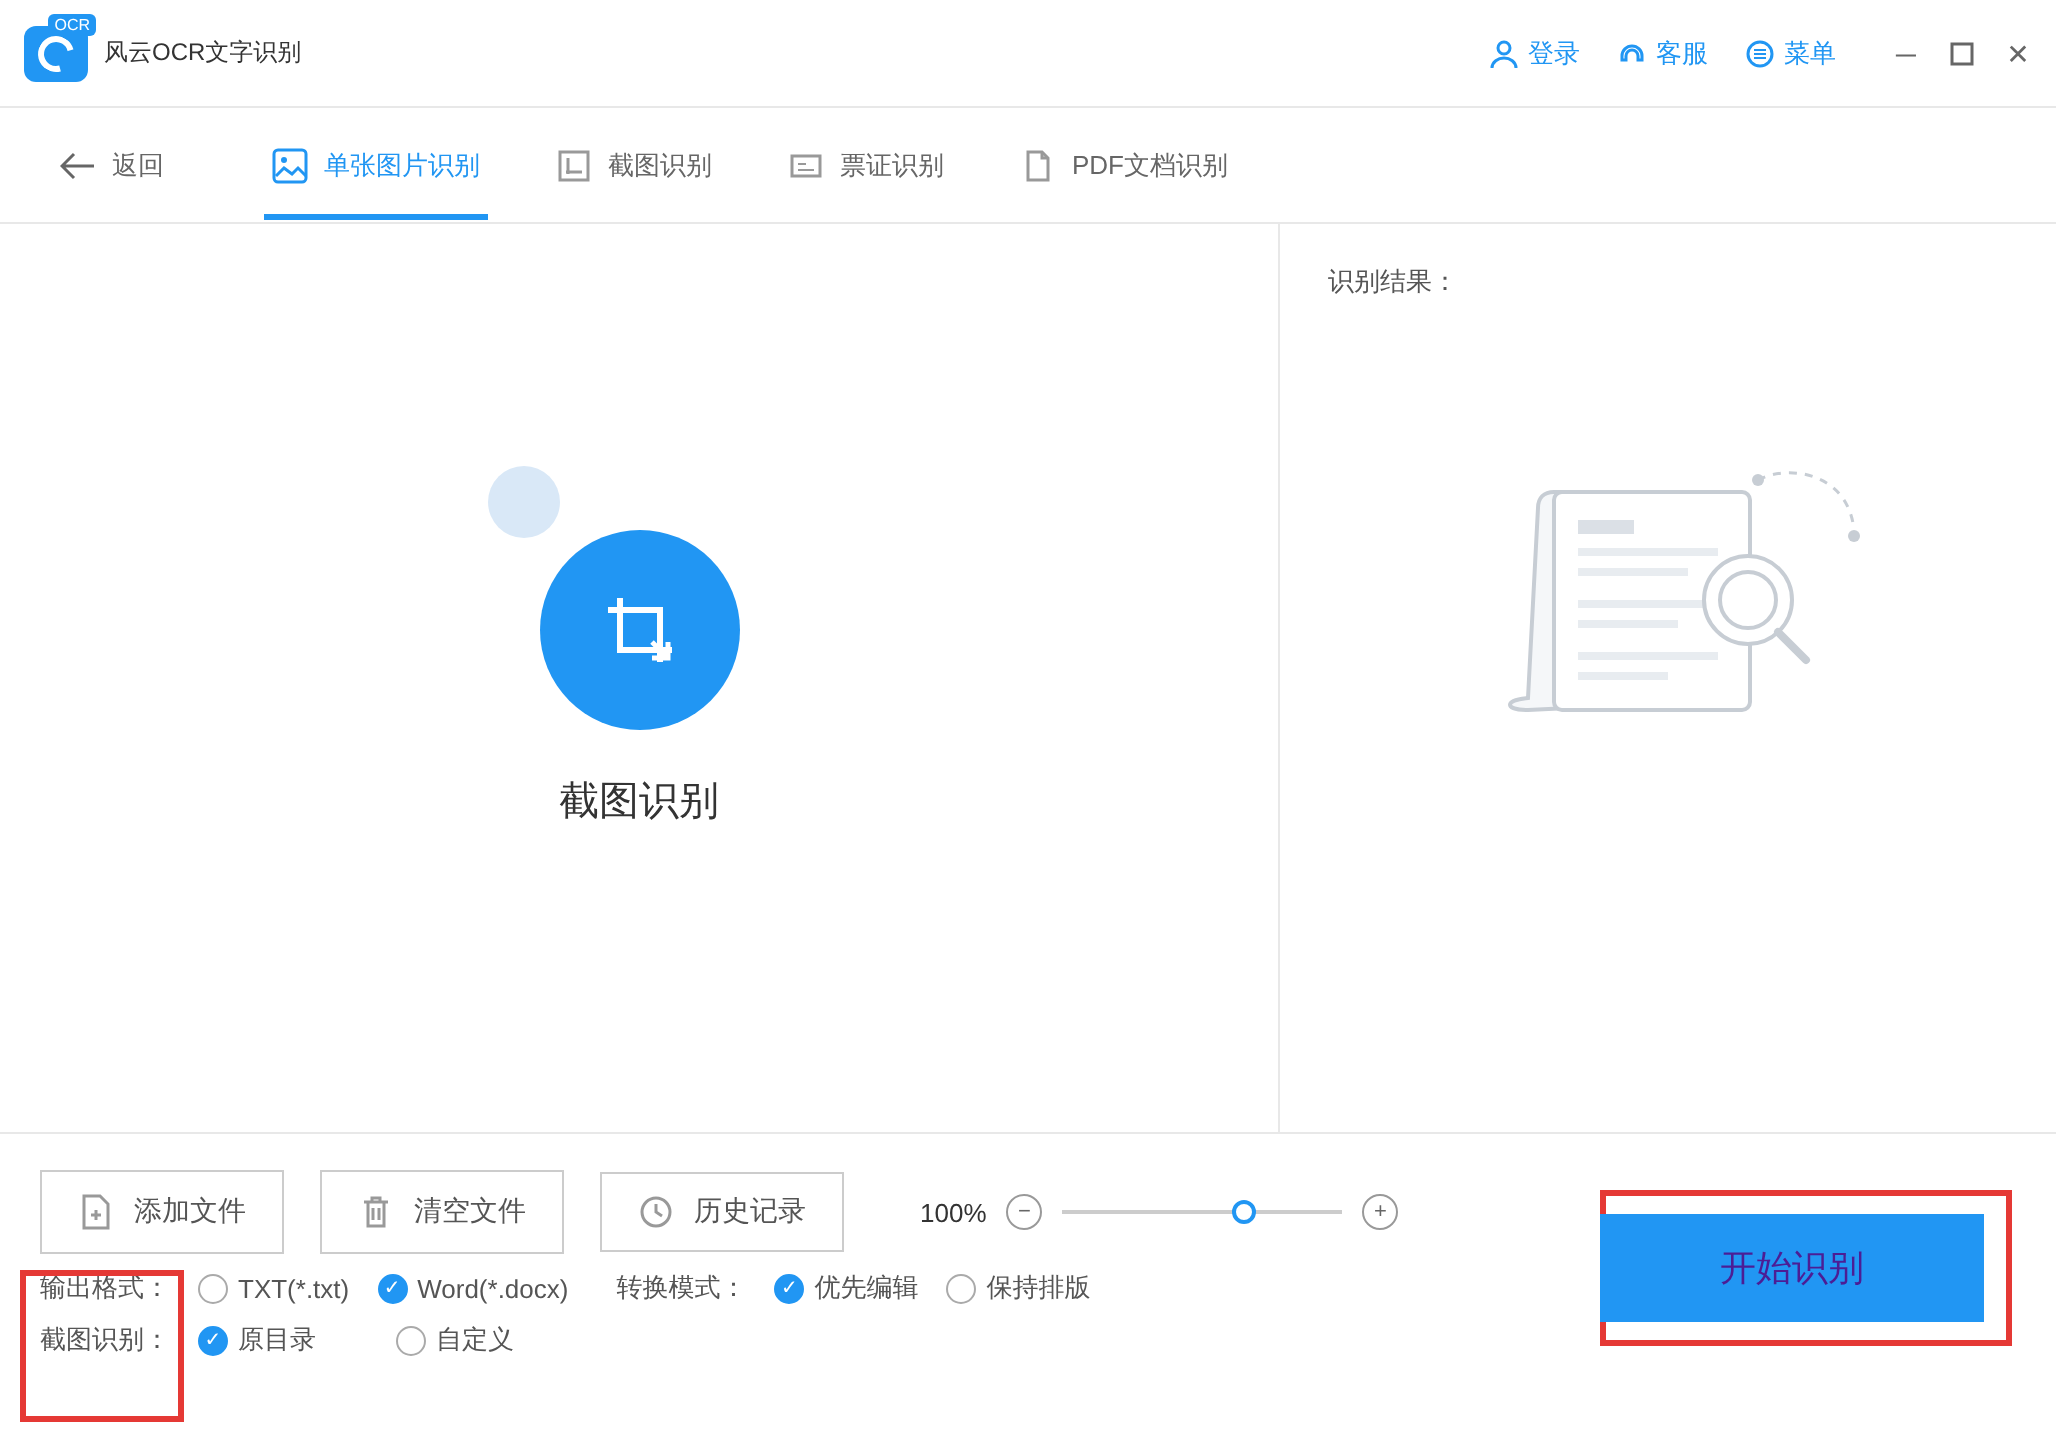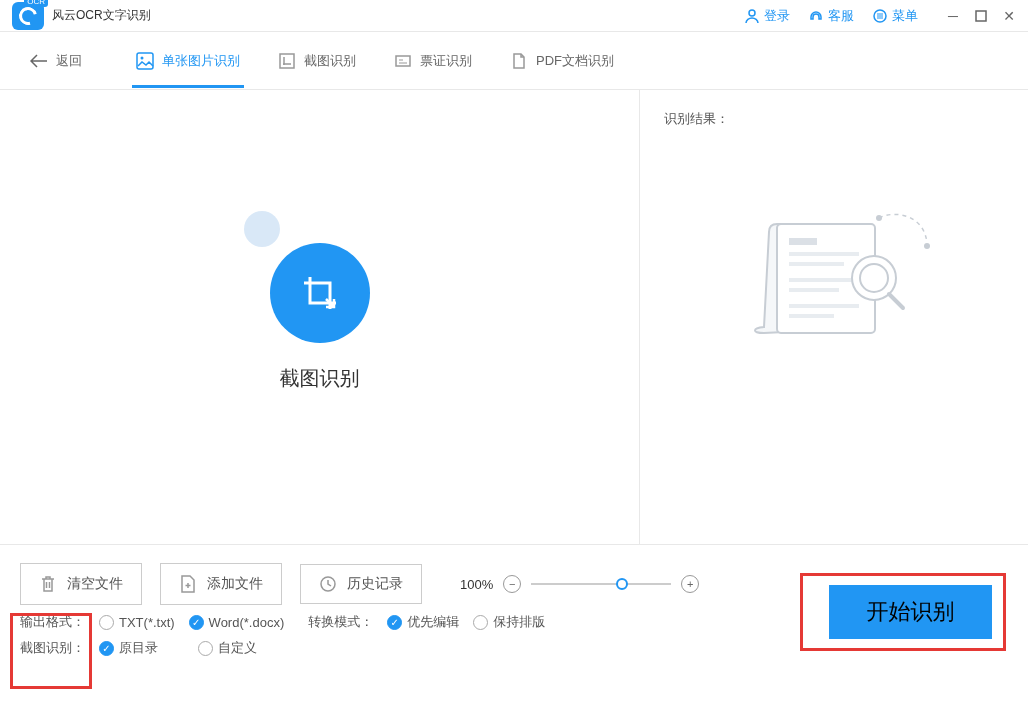--- a/index.html
+++ b/index.html
@@ -1,19 +1,19 @@
 <!DOCTYPE html>
 <html><head>
 <meta charset="utf-8">
 <style>
 * { margin: 0; padding: 0; box-sizing: border-box; }
 body { font-family: "Microsoft YaHei", sans-serif; font-size: 13px; color: #333; background: #fff; width: 1028px; height: 724px; overflow: hidden; }
 
 
-.title-bar { height: 32px; display: flex; align-items: center; padding: 0 12px; border-bottom: 1px solid #e8e8e8; }
+.title-bar { height: 54px; display: flex; align-items: center; padding: 0 12px; border-bottom: 1px solid #e8e8e8; }
 .logo-block { display: flex; align-items: center; gap: 8px; }
 .logo-icon { width: 32px; height: 28px; background: #2196f3; border-radius: 6px; position: relative; display: flex; align-items: center; justify-content: center; }
 .logo-arc { width: 18px; height: 18px; border: 3px solid #fff; border-radius: 50%; border-right-color: transparent; transform: rotate(30deg); }
 .logo-tag { position: absolute; top: -6px; right: -4px; background: #2196f3; color: #fff; font-size: 8px; padding: 1px 3px; border-radius: 3px; }
 .app-title { font-size: 12px; font-weight: 500; color: #333; }
 .title-actions { margin-left: auto; display: flex; align-items: center; gap: 18px; color: #2196f3; font-size: 13px; }
 .title-action { display: flex; align-items: center; gap: 4px; cursor: pointer; }
 .win-controls { display: flex; align-items: center; gap: 14px; margin-left: 10px; color: #666; }
 .win-btn { width: 14px; height: 14px; cursor: pointer; display: flex; align-items: center; justify-content: center; font-size: 14px; }
 
@@ -38,21 +38,21 @@
 .illus { margin-top: 80px; display: flex; justify-content: center; }
 
 
 .bottom { border-top: 1px solid #e8e8e8; padding: 18px 20px; position: relative; }
 .btn-row { display: flex; align-items: center; gap: 18px; }
 .btn-outline { border: 1px solid #ccc; background: #fff; padding: 10px 18px; display: flex; align-items: center; gap: 10px; cursor: pointer; font-size: 14px; font-family: inherit; color: #555; }
 .zoom-group { display: flex; align-items: center; gap: 10px; margin-left: 20px; }
 .zoom-track { width: 140px; height: 2px; background: #ccc; position: relative; }
 .zoom-thumb { position: absolute; top: -5px; left: 85px; width: 12px; height: 12px; border-radius: 50%; background: #fff; border: 2px solid #2196f3; }
 .zm-btn { width: 18px; height: 18px; border: 1px solid #999; border-radius: 50%; display: flex; align-items: center; justify-content: center; font-size: 11px; color: #666; cursor: pointer; }
-.start-btn { position: absolute; right: 36px; top: 40px; width: 163px; height: 54px; background: #2196f3; color: #000000; font-size: 22px; border: none; cursor: pointer; font-family: inherit; }
+.start-btn { position: absolute; right: 36px; top: 40px; width: 192px; height: 54px; background: #2196f3; color: #4c1d95; font-size: 18px; border: none; cursor: pointer; font-family: inherit; }
 .red-box-1 { position: absolute; right: 22px; top: 28px; width: 206px; height: 78px; border: 3px solid #e53935; pointer-events: none; }
 .red-box-2 { position: absolute; left: 10px; top: 68px; width: 82px; height: 76px; border: 3px solid #e53935; pointer-events: none; }
 .opt-row { display: flex; align-items: center; gap: 14px; margin-top: 8px; font-size: 13px; color: #555; }
 .opt-label { color: #555; }
 .radio { display: flex; align-items: center; gap: 5px; cursor: pointer; }
 .radio-circle { width: 15px; height: 15px; border-radius: 50%; border: 1px solid #aaa; display: flex; align-items: center; justify-content: center; }
 .radio.checked .radio-circle { border-color: #2196f3; background: #2196f3; }
 .radio.checked .radio-circle::after { content: "✓"; color: #fff; font-size: 10px; }
 svg { display: block; }
 </style>
@@ -180,30 +180,30 @@
     </div>
   </div>
 </div>
 
 <div class="bottom">
   <div class="red-box-1"></div>
   <div class="red-box-2"></div>
   <div class="btn-row">
     <button class="btn-outline">
       <svg width="18" height="20" viewBox="0 0 18 20">
-          <path d="M3 5h12M5 5v12h8V5M7 3h4v2H7zM7.5 8v6M10.5 8v6" fill="none" stroke="#999" stroke-width="1.5"></path>
-        </svg>
-      <span>清空文件</span>
+          <path d="M3 2h8l4 4v12H3V2z" fill="none" stroke="#999" stroke-width="1.5"></path>
+          <path d="M9 9v5M6.5 11.5h5" stroke="#999" stroke-width="1.5"></path>
+        </svg>
+      <span>添加文件</span>
     </button>
     <button class="btn-outline">
       <svg width="18" height="20" viewBox="0 0 18 20">
-          <path d="M3 2h8l4 4v12H3V2z" fill="none" stroke="#999" stroke-width="1.5"></path>
-          <path d="M9 9v5M6.5 11.5h5" stroke="#999" stroke-width="1.5"></path>
-        </svg>
-      <span>添加文件</span>
+          <path d="M3 5h12M5 5v12h8V5M7 3h4v2H7zM7.5 8v6M10.5 8v6" fill="none" stroke="#999" stroke-width="1.5"></path>
+        </svg>
+      <span>清空文件</span>
     </button>
     <button class="btn-outline">
       <svg width="18" height="18" viewBox="0 0 18 18">
           <circle cx="9" cy="9" r="7" fill="none" stroke="#999" stroke-width="1.5"></circle>
           <path d="M9 5v4l3 2" fill="none" stroke="#999" stroke-width="1.5"></path>
         </svg>
       <span>历史记录</span>
     </button>
     <div class="zoom-group">
       <span>100%</span>

